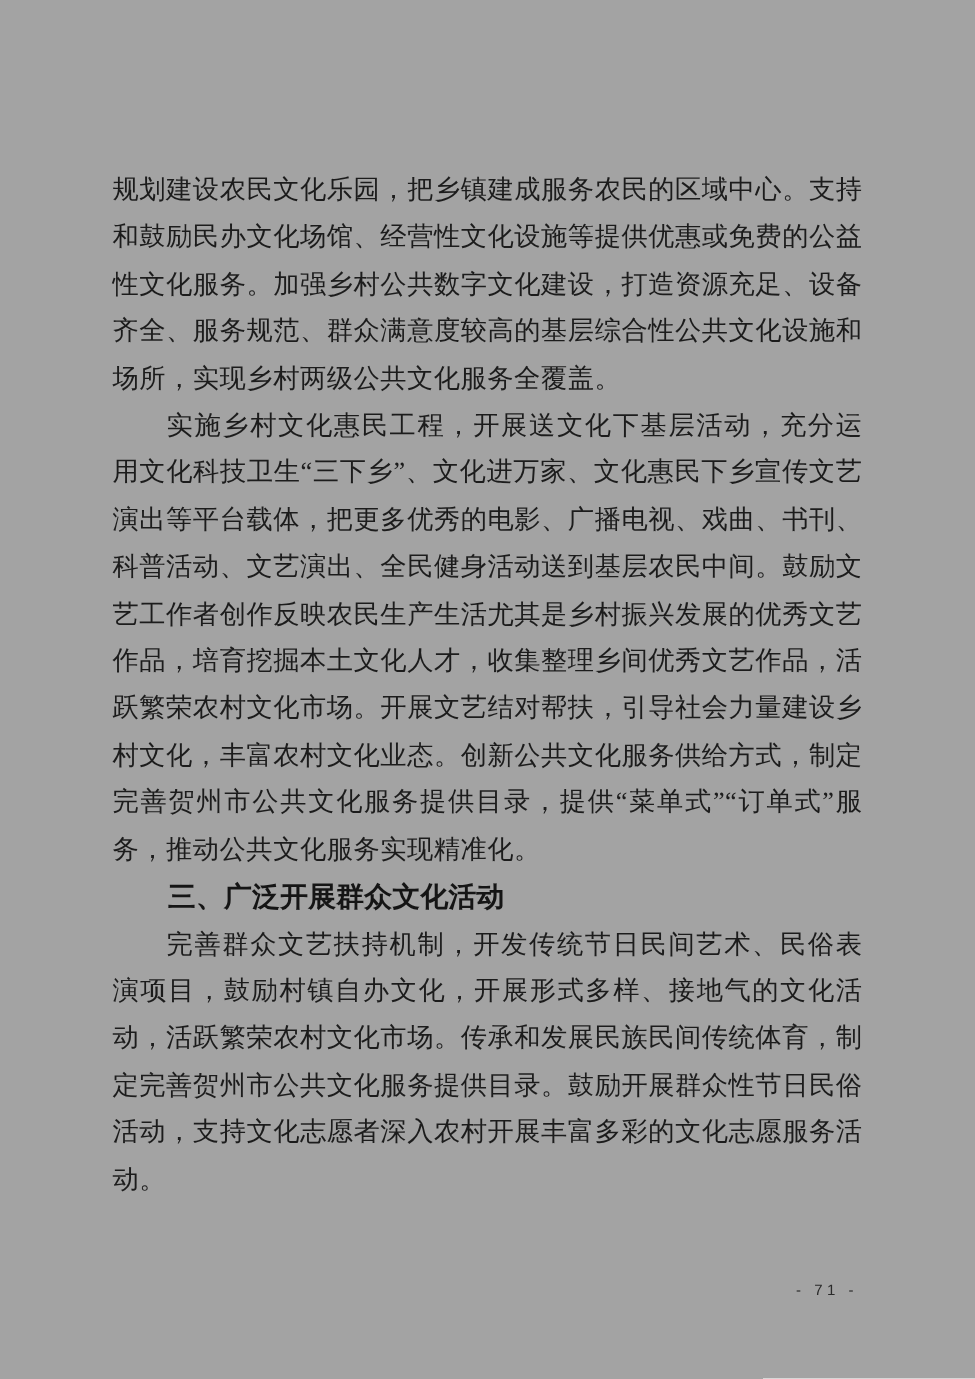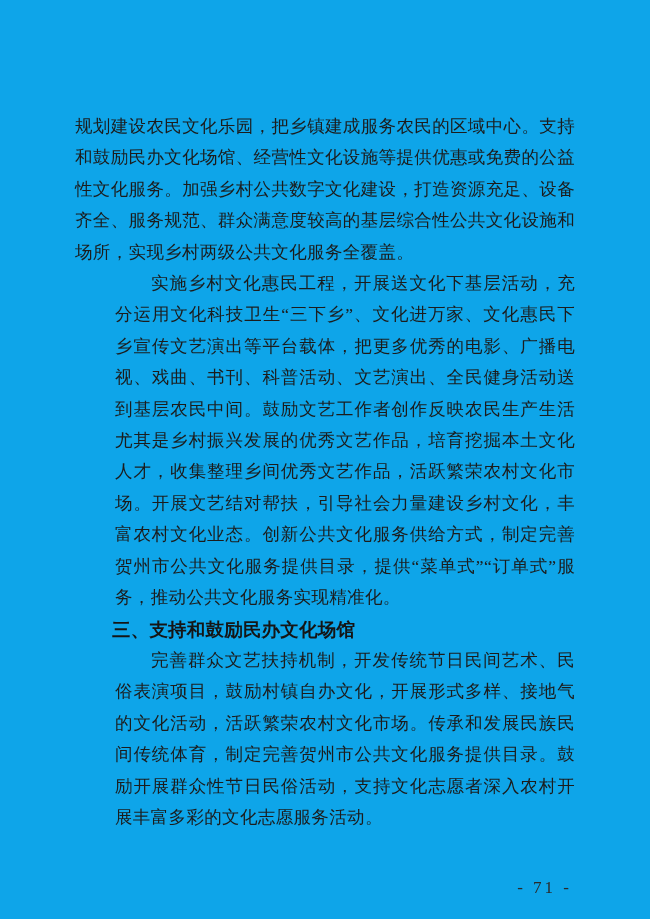--- a/index.html
+++ b/index.html
@@ -2,68 +2,68 @@
 <html><head>
 <meta charset="utf-8">
 <style>
   * { box-sizing: border-box; }
   html, body { margin: 0; padding: 0; background: #ffffff; }
 
   .page {
     position: relative;
     width: 650px;
     height: 919px;
-    background: #0ea5e9;
+    background: #a3a3a3;
     overflow: hidden;
     font-family: "Liberation Serif", "DejaVu Serif", serif;
     color: #1c1c1c;
   }
 
   .content {
     position: absolute;
     left: 75px;
     top: 111px;
     width: 500px;
   }
 
   .body-para {
     margin: 0;
     font-size: 17.5px;
     line-height: 31.4px;
     letter-spacing: 0.35px;
     text-align: justify;
     font-weight: 400;
   }
-  .body-para.indent { text-indent: 36px; margin-left: 40px; }
+  .body-para.indent { text-indent: 36px; }
 
   .heading {
     margin: 0;
     font-size: 18.5px;
     line-height: 31.4px;
     font-weight: bold;
     text-indent: 37px;
     letter-spacing: 0.2px;
     font-family: "Liberation Sans", "DejaVu Sans", sans-serif;
     color: #151515;
   }
 
   .page-number {
     position: absolute;
-    top: 878px;
+    top: 855px;
     right: 78px;
-    font-size: 17px;
+    font-size: 10px;
     letter-spacing: 3px;
     color: #2a2a2a;
-    font-family: Liberation Serif, serif;
+    font-family: Liberation Sans, sans-serif;
   }
 </style>
 </head>
 <body>
 
 <div class="page">
   <div class="content" id="doc-content">
       <p class="body-para">规划建设农民文化乐园，把乡镇建成服务农民的区域中心。支持和鼓励民办文化场馆、经营性文化设施等提供优惠或免费的公益性文化服务。加强乡村公共数字文化建设，打造资源充足、设备齐全、服务规范、群众满意度较高的基层综合性公共文化设施和场所，实现乡村两级公共文化服务全覆盖。</p>
       <p class="body-para indent">实施乡村文化惠民工程，开展送文化下基层活动，充分运用文化科技卫生“三下乡”、文化进万家、文化惠民下乡宣传文艺演出等平台载体，把更多优秀的电影、广播电视、戏曲、书刊、科普活动、文艺演出、全民健身活动送到基层农民中间。鼓励文艺工作者创作反映农民生产生活尤其是乡村振兴发展的优秀文艺作品，培育挖掘本土文化人才，收集整理乡间优秀文艺作品，活跃繁荣农村文化市场。开展文艺结对帮扶，引导社会力量建设乡村文化，丰富农村文化业态。创新公共文化服务供给方式，制定完善贺州市公共文化服务提供目录，提供“菜单式”“订单式”服务，推动公共文化服务实现精准化。</p>
-      <h2 class="heading">三、支持和鼓励民办文化场馆</h2>
+      <h2 class="heading">三、广泛开展群众文化活动</h2>
       <p class="body-para indent">完善群众文艺扶持机制，开发传统节日民间艺术、民俗表演项目，鼓励村镇自办文化，开展形式多样、接地气的文化活动，活跃繁荣农村文化市场。传承和发展民族民间传统体育，制定完善贺州市公共文化服务提供目录。鼓励开展群众性节日民俗活动，支持文化志愿者深入农村开展丰富多彩的文化志愿服务活动。</p>
     </div>
   <div class="page-number">- 71 -</div>
 </div>
 
 </body></html>

